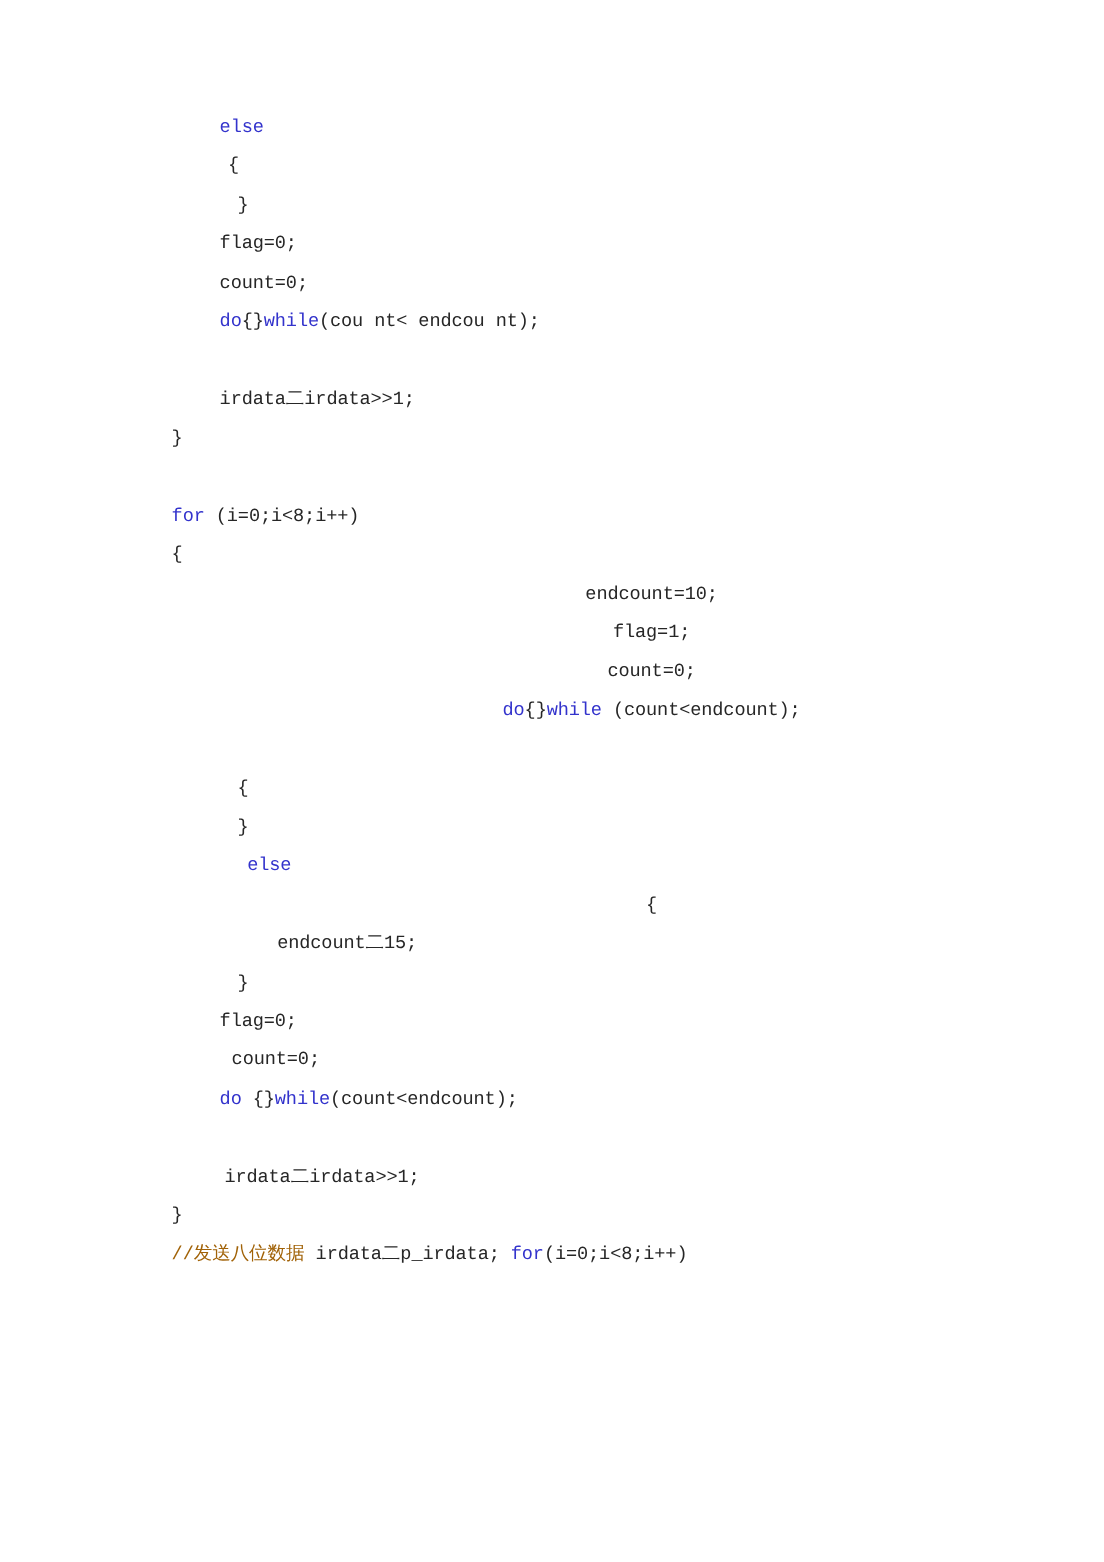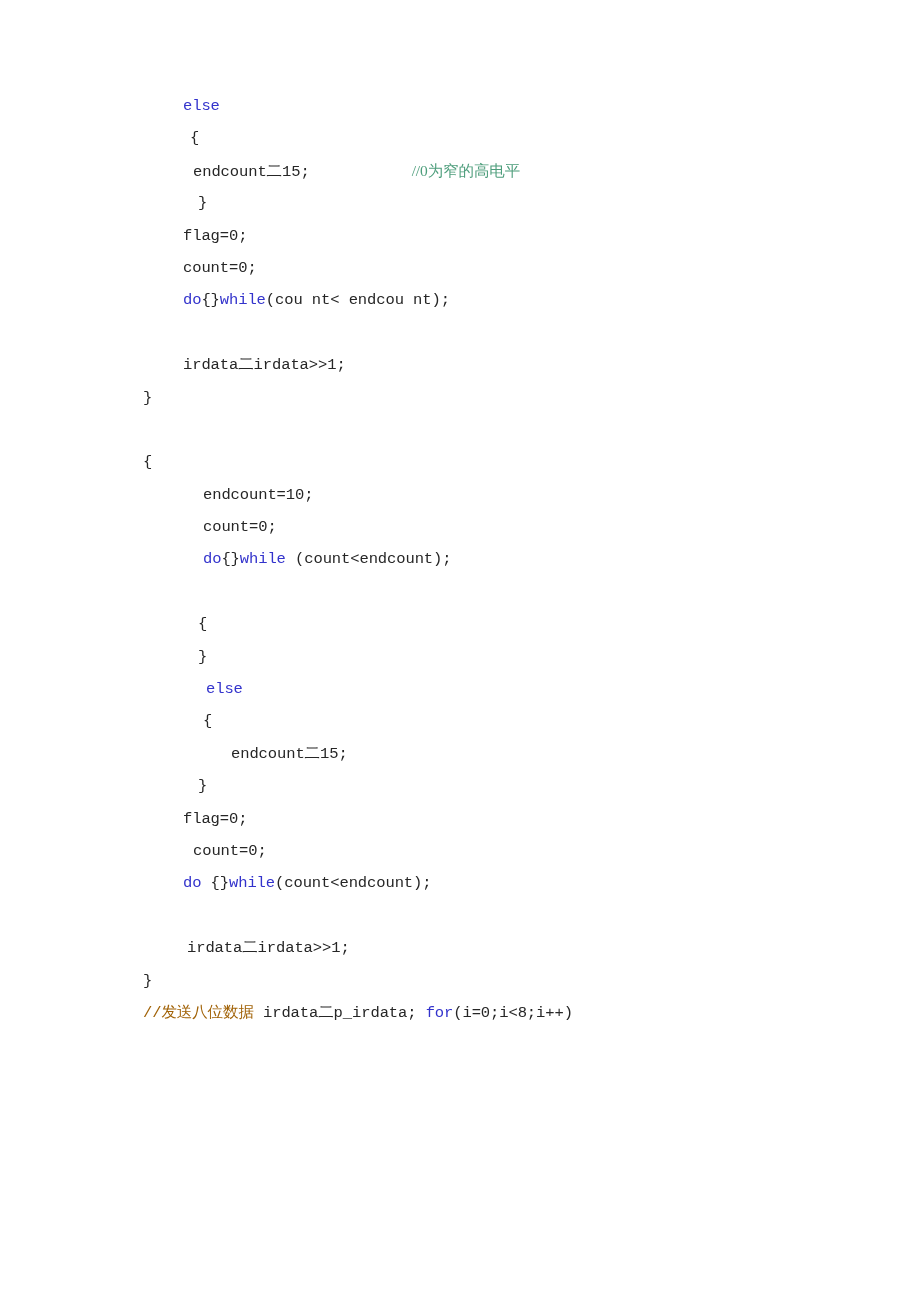--- a/index.html
+++ b/index.html
@@ -46,21 +46,21 @@
   .code-line.blank {
     height: 32.4px;
   }
 
   
   .ind-0  { padding-left: 0px;   }
   .ind-1  { padding-left: 40px;  }
   .ind-2  { padding-left: 47px;  }
   .ind-3  { padding-left: 50px;  }
   .ind-4  { padding-left: 55px;  }
-  .ind-5  { padding-left: 60px;  }
+  .ind-5  { padding-left: 60px; text-align: center;  }
   .ind-6  { padding-left: 114px; }
   .ind-7  { padding-left: 63px;  }
   .ind-8  { padding-left: 88px;  }
   .ind-9  { padding-left: 44px;  }
 
   .kw   { color: #3333cc; }
   .cmt  { color: #4e9e7c; font-family: "Liberation Serif","DejaVu Serif",serif; }
   .cmt-mono { color: #a16207; }
   .plain{ color: #262626; }
 
@@ -70,31 +70,32 @@
     margin-left: 102px;
   }
 </style>
 </head>
 <body>
 
 <div id="page">
   <div id="code-block">
       <div class="code-line ind-1"><span class="kw">else</span></div>
       <div class="code-line ind-2"><span class="plain">{</span></div>
-      <div class="code-line ind-3"><span class="plain">endcount二15;</span><span class="cmt trail-cmt">//0为窄的高电平</span></div>
       <div class="code-line ind-4"><span class="plain">}</span></div>
       <div class="code-line ind-1"><span class="plain">flag=0;</span></div>
       <div class="code-line ind-1"><span class="plain">count=0;</span></div>
       <div class="code-line ind-1"><span class="kw">do</span><span class="plain">{}</span><span class="kw">while</span><span class="plain">(cou nt&lt; endcou nt);</span></div>
       <div class="code-line ind-0 blank">&nbsp;</div>
       <div class="code-line ind-1"><span class="plain">irdata二irdata&gt;&gt;1;</span></div>
       <div class="code-line ind-0"><span class="plain">}</span></div>
       <div class="code-line ind-0 blank">&nbsp;</div>
+      <div class="code-line ind-0"><span class="kw">for</span><span class="plain"> (i=0;i&lt;8;i++)</span></div>
       <div class="code-line ind-0"><span class="plain">{</span></div>
       <div class="code-line ind-5"><span class="plain">endcount=10;</span></div>
+      <div class="code-line ind-5"><span class="plain">flag=1;</span></div>
       <div class="code-line ind-5"><span class="plain">count=0;</span></div>
       <div class="code-line ind-5"><span class="kw">do</span><span class="plain">{}</span><span class="kw">while</span><span class="plain"> (count&lt;endcount);</span></div>
       <div class="code-line ind-0 blank">&nbsp;</div>
       <div class="code-line ind-4"><span class="plain">{</span></div>
       <div class="code-line ind-4"><span class="plain">}</span></div>
       <div class="code-line ind-7"><span class="kw">else</span></div>
       <div class="code-line ind-5"><span class="plain">{</span></div>
       <div class="code-line ind-8"><span class="plain">endcount二15;</span></div>
       <div class="code-line ind-4"><span class="plain">}</span></div>
       <div class="code-line ind-1"><span class="plain">flag=0;</span></div>

